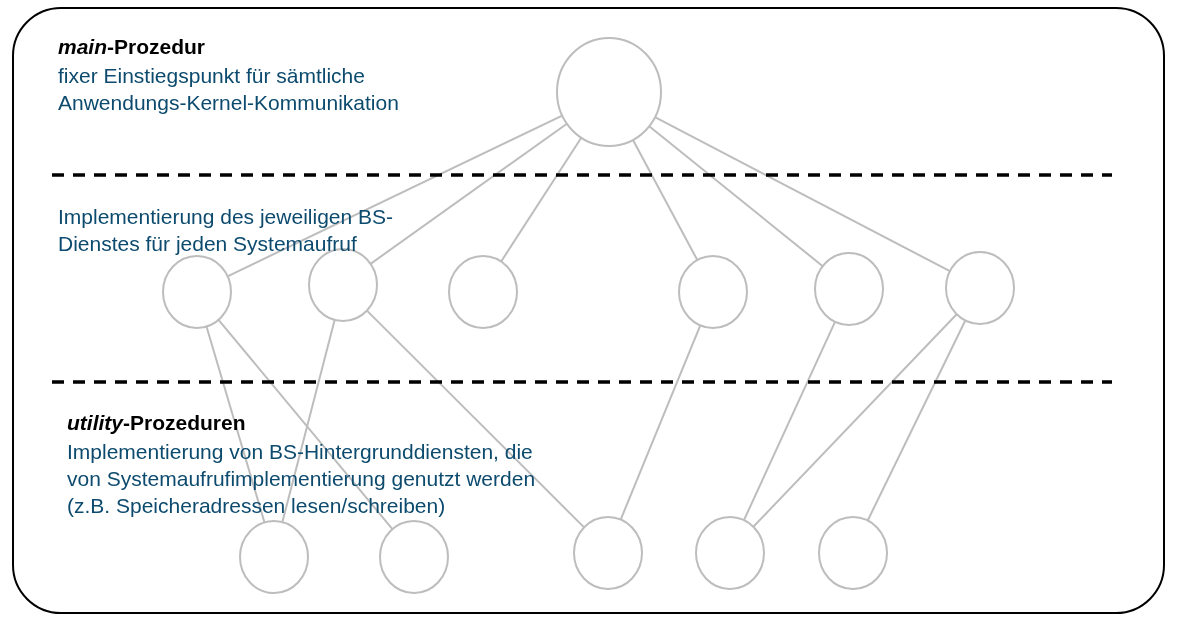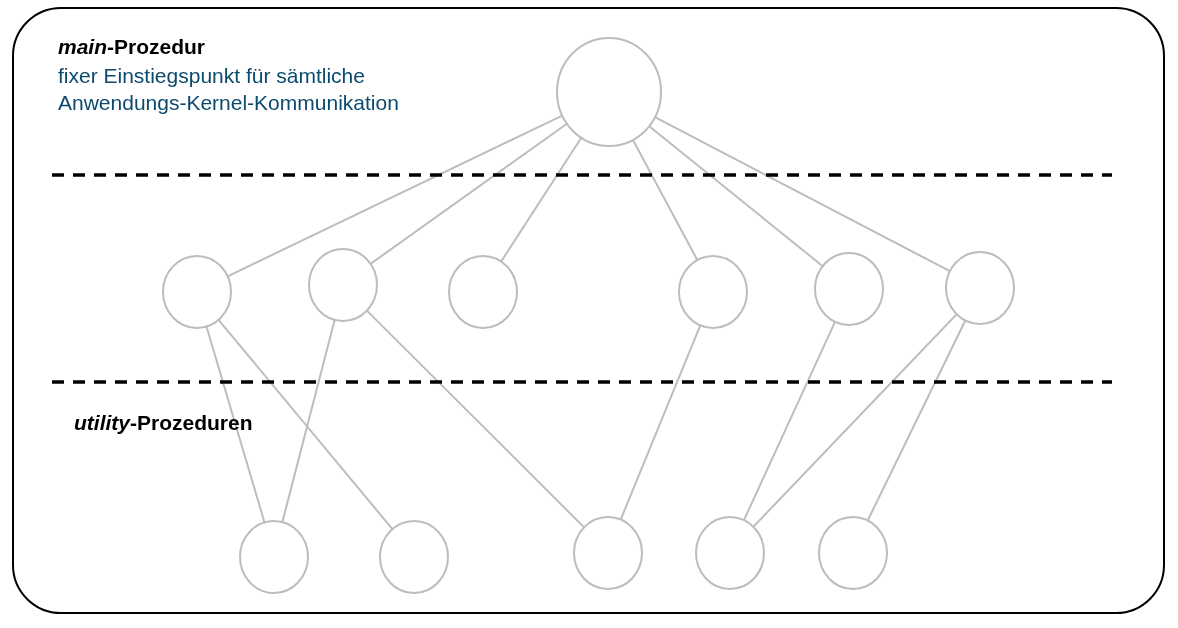--- a/index.html
+++ b/index.html
@@ -42,21 +42,21 @@
   }
   .tb-desc {
     font-size: 21px;
     color: #0c4a6e;
     line-height: 1.30;
     white-space: pre;
     margin: 0;
   }
   #block-main  { left: 58px; top: 34px;  }
   #block-handler { left: 58px; top: 203px; }
-  #block-utility { left: 74px; top: 410px; }
+  #block-utility { left: 67px; top: 410px; }
 </style>
 </head>
 <body>
 
 <div id="stage">
 
   <svg id="graph-svg" viewBox="0 0 1178 628" xmlns="http://www.w3.org/2000/svg">
     <g>
       <rect id="container-border" fill="none" stroke="#000000" stroke-width="2" x="13" y="8" width="1151" height="605" rx="48" ry="48"></rect>
     </g>
@@ -98,21 +98,26 @@
 
   <div class="text-block" id="block-main">
     <div class="tb-title">
       <em>main</em><span>-Prozedur</span>
     </div>
     <div class="tb-desc">fixer Einstiegspunkt für sämtliche
 Anwendungs-Kernel-Kommunikation</div>
   </div>
 
   <div class="text-block" id="block-handler">
+    <div class="tb-desc">Implementierung des jeweiligen BS-
+Dienstes für jeden Systemaufruf</div>
   </div>
 
   <div class="text-block" id="block-utility">
     <div class="tb-title">
       <em>utility</em><span>-Prozeduren</span>
     </div>
+    <div class="tb-desc">Implementierung von BS-Hintergrunddiensten, die
+von Systemaufrufimplementierung genutzt werden
+(z.B. Speicheradressen lesen/schreiben)</div>
   </div>
 
 </div>
 
 </body></html>

